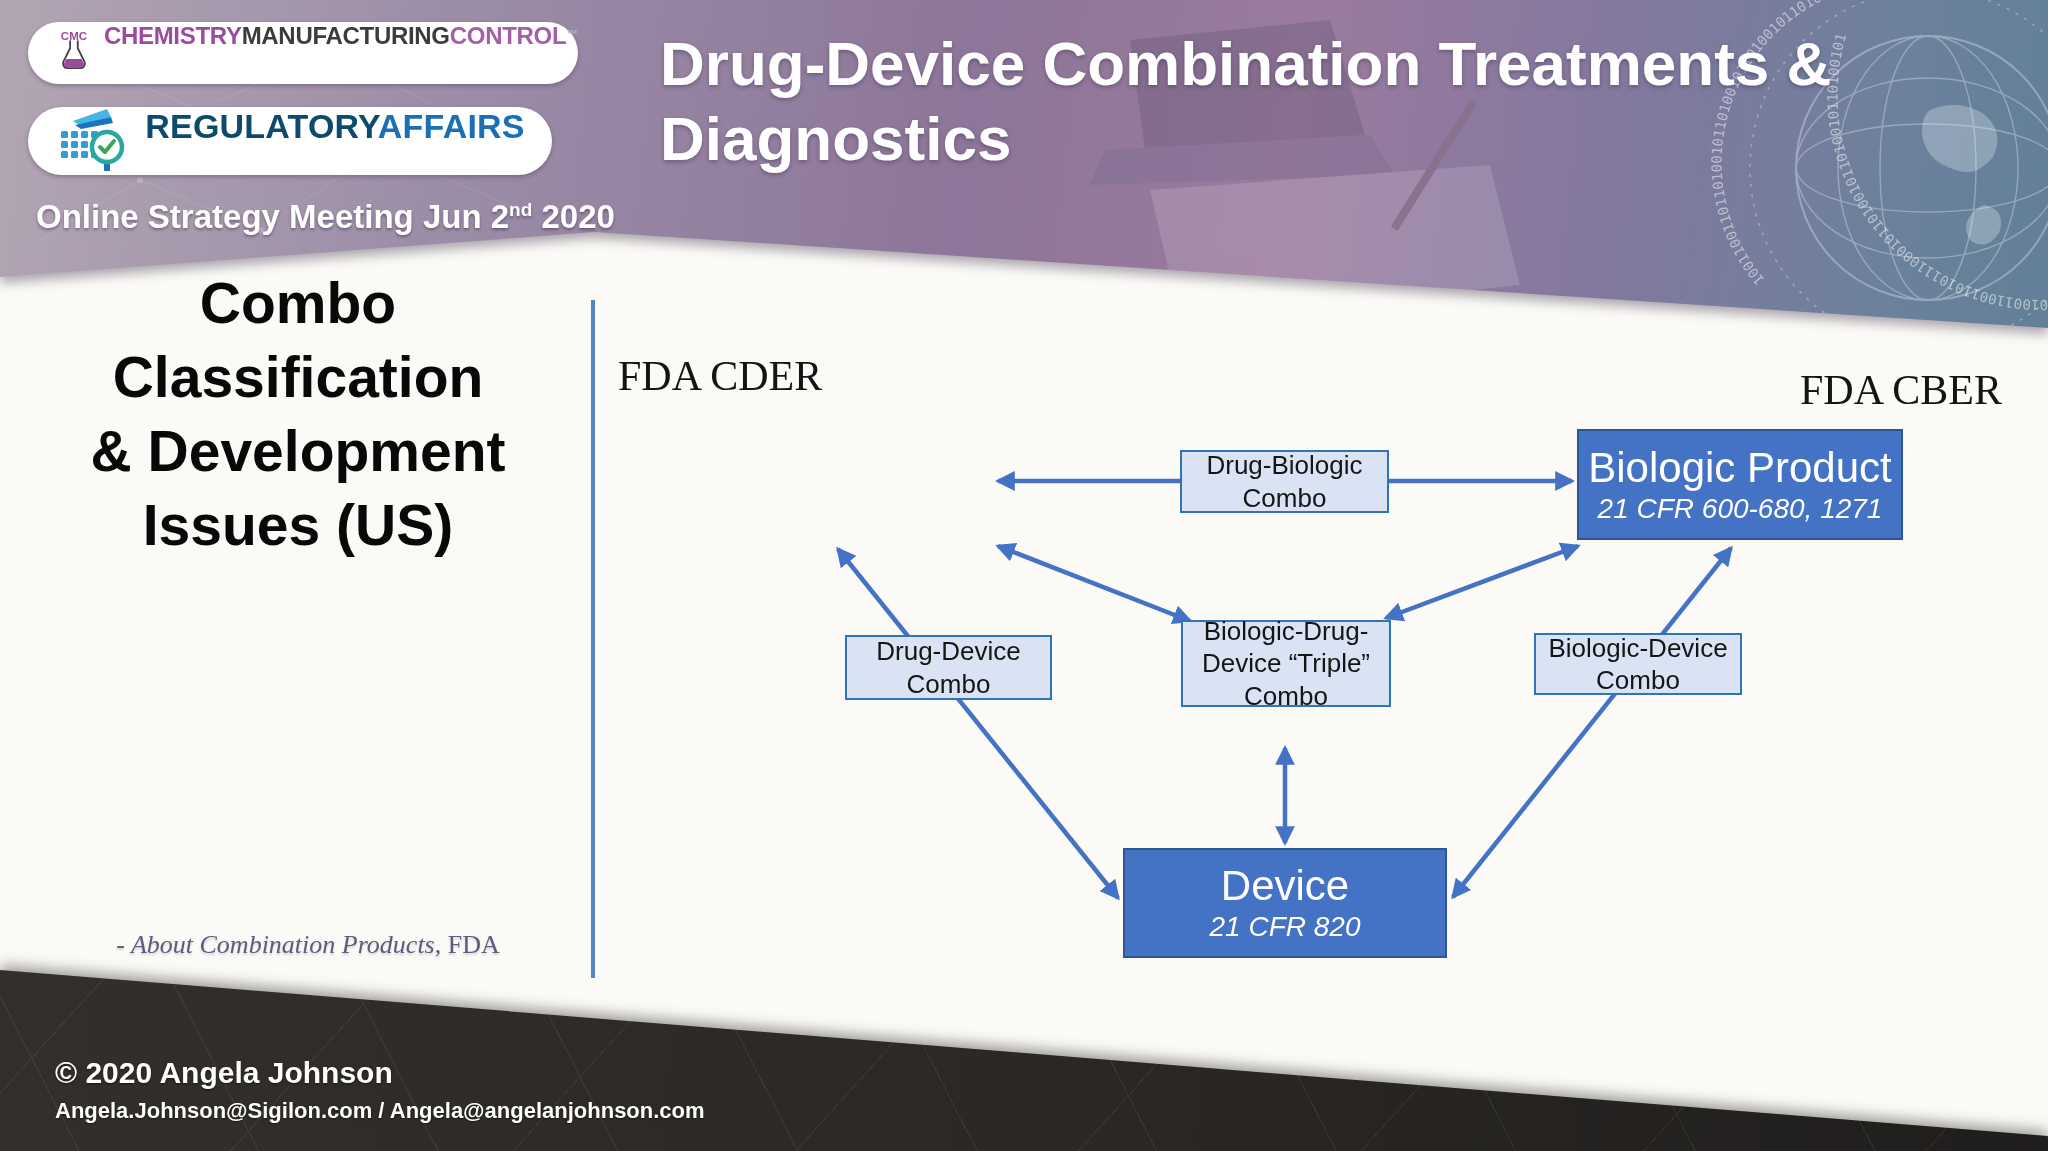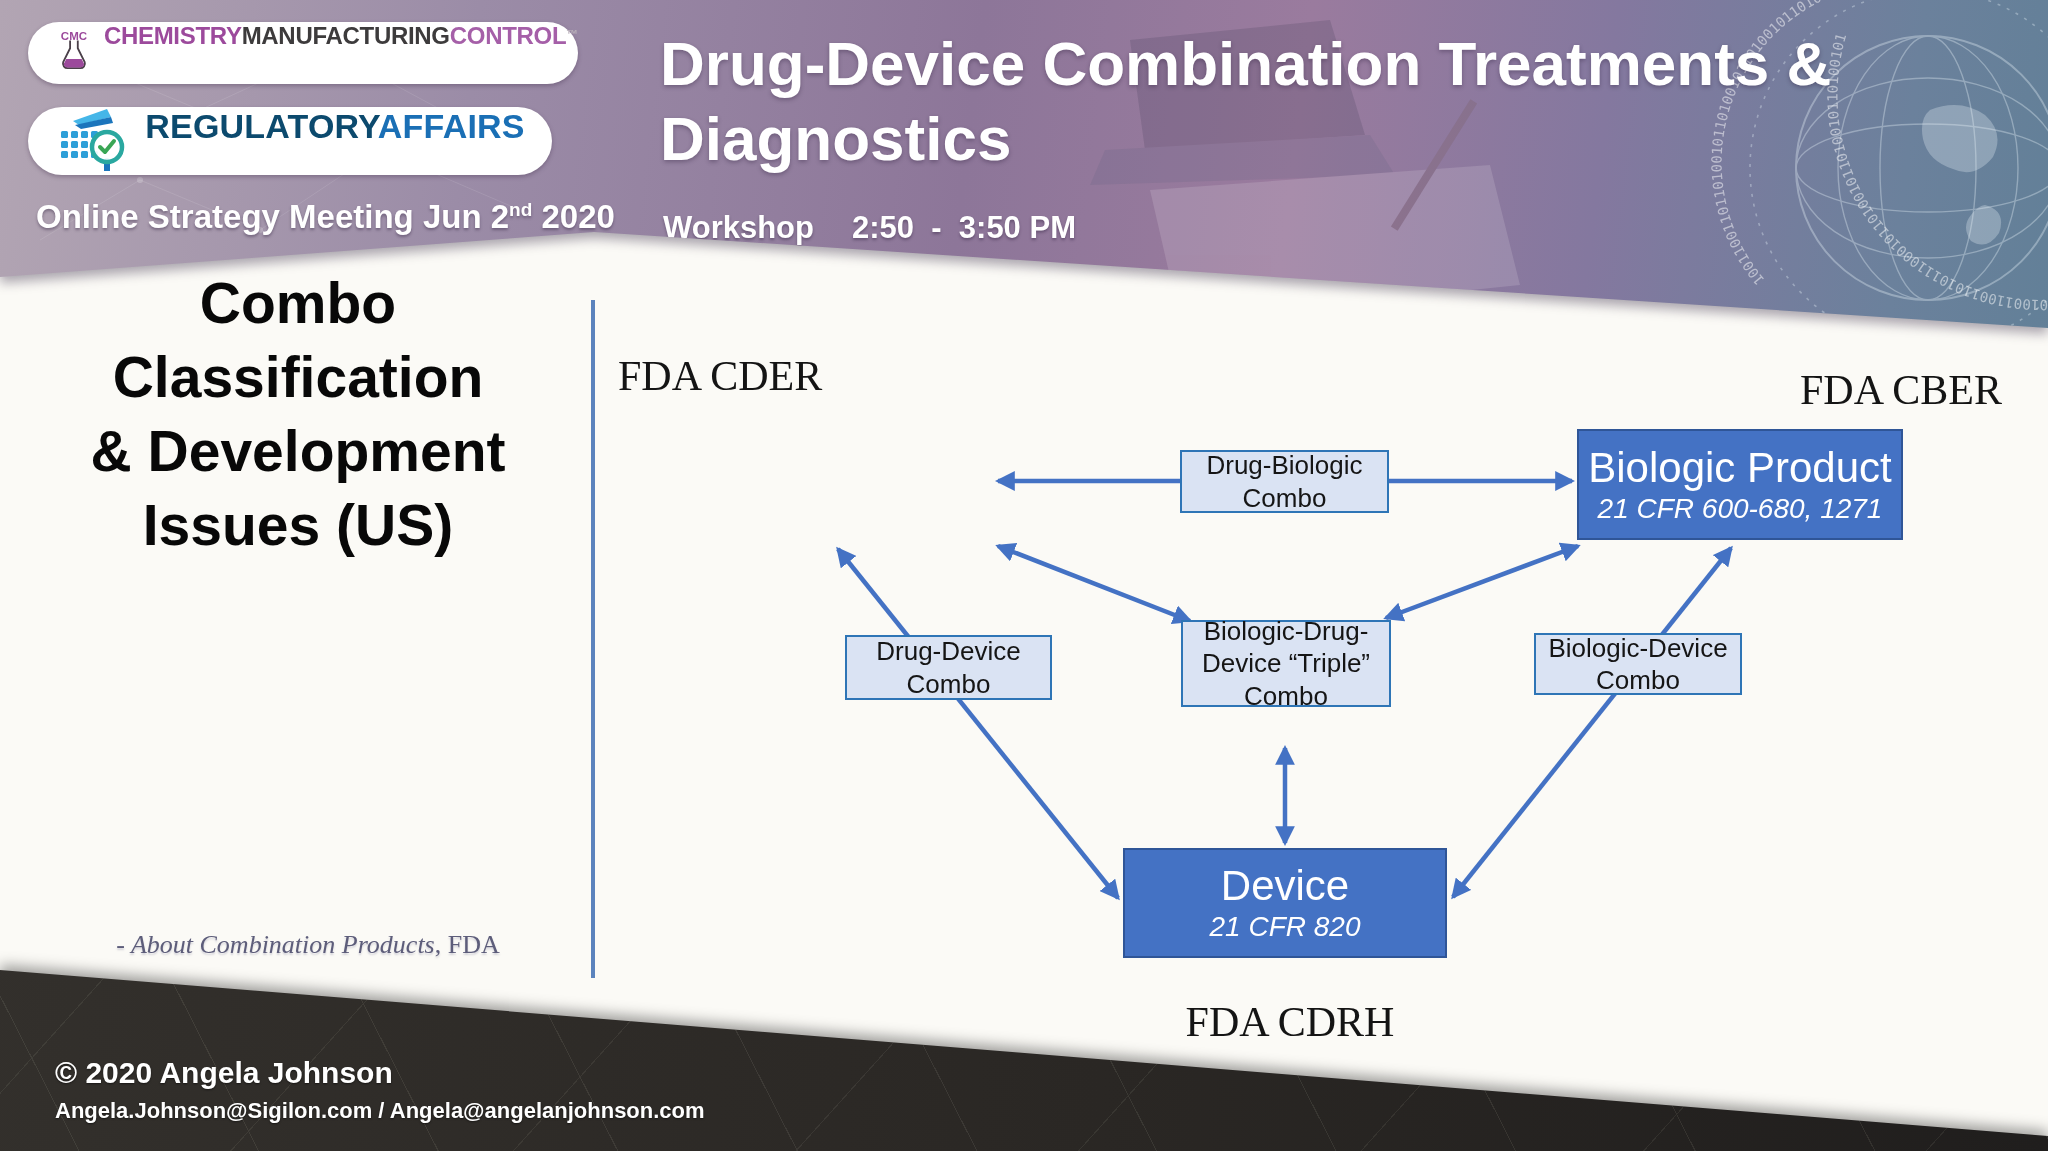--- a/index.html
+++ b/index.html
@@ -122,21 +122,20 @@
     <path class="arrow" d="M998 481 L1572 481" marker-start="url(#ah)" marker-end="url(#ah)"></path>
     <path class="arrow" d="M998 546 L1190 621" marker-start="url(#ah)" marker-end="url(#ah)"></path>
     <path class="arrow" d="M1578 546 L1386 618" marker-start="url(#ah)" marker-end="url(#ah)"></path>
     <path class="arrow" d="M1285 748 L1285 843" marker-start="url(#ah)" marker-end="url(#ah)"></path>
     <path class="arrow" d="M838 549 L1118 898" marker-start="url(#ah)" marker-end="url(#ah)"></path>
     <path class="arrow" d="M1731 548 L1453 897" marker-start="url(#ah)" marker-end="url(#ah)"></path>
   </svg>
 
   <div class="region-label" style="left:1800px;top:366px;">FDA CBER</div>
   <div class="region-label" style="left:618px;top:352px;">FDA CDER</div>
-  <div class="region-label" style="left:1160px;top:998px;width:260px;text-align:center;">FDA CDRH</div>
 
   <div class="node" style="left:1577px;top:429px;width:326px;height:111px;">
     <div class="n-title">Biologic Product</div>
     <div class="n-sub">21 CFR 600-680, 1271</div>
   </div>
   <div class="node" style="left:1123px;top:848px;width:324px;height:110px;">
     <div class="n-title">Device</div>
     <div class="n-sub">21 CFR 820</div>
   </div>
 
@@ -238,21 +237,17 @@
           <line x1="52" y1="54" x2="52" y2="63" stroke="#1b75bc" stroke-width="6" stroke-linecap="round"></line>
           <circle cx="52" cy="40" r="15" fill="rgba(255,255,255,0.92)" stroke="#2aa8a0" stroke-width="4.5"></circle>
           <path d="M45 40 l5 5 l9 -11" fill="none" stroke="#3aa655" stroke-width="4" stroke-linecap="round" stroke-linejoin="round"></path>
         </svg>
         <div class="ra-text"><span class="ra-reg">REGULATORY</span><span class="ra-aff">AFFAIRS</span></div>
       </div>
 
       <div class="meeting"><span>Online Strategy Meeting Jun 2</span><sup>nd</sup><span> 2020</span></div>
 
       <div class="hdr-title">Drug-Device Combination Treatments &amp; Diagnostics</div>
-      <div class="workshop">
-        <span>Workshop</span>
-        <span class="wtime">2:50  -  3:50 PM</span>
-      </div>
 
     </div>
   </div>
 
 </div>
 
 </body></html>

